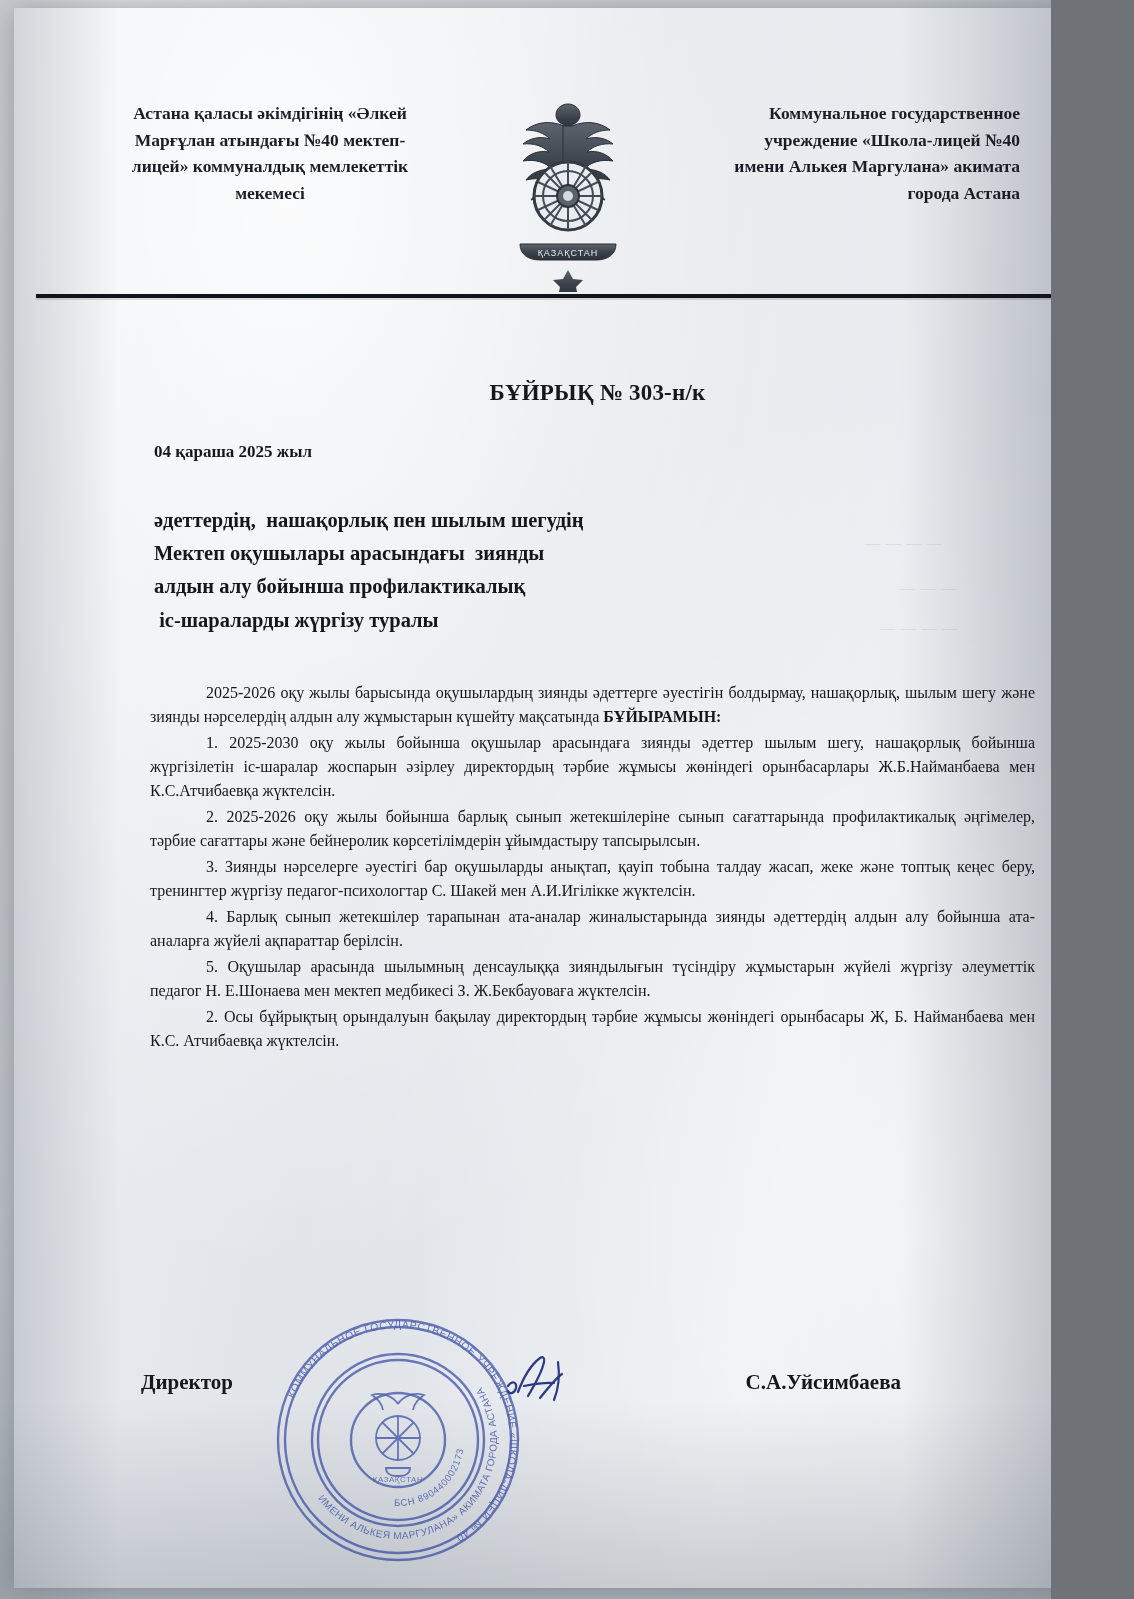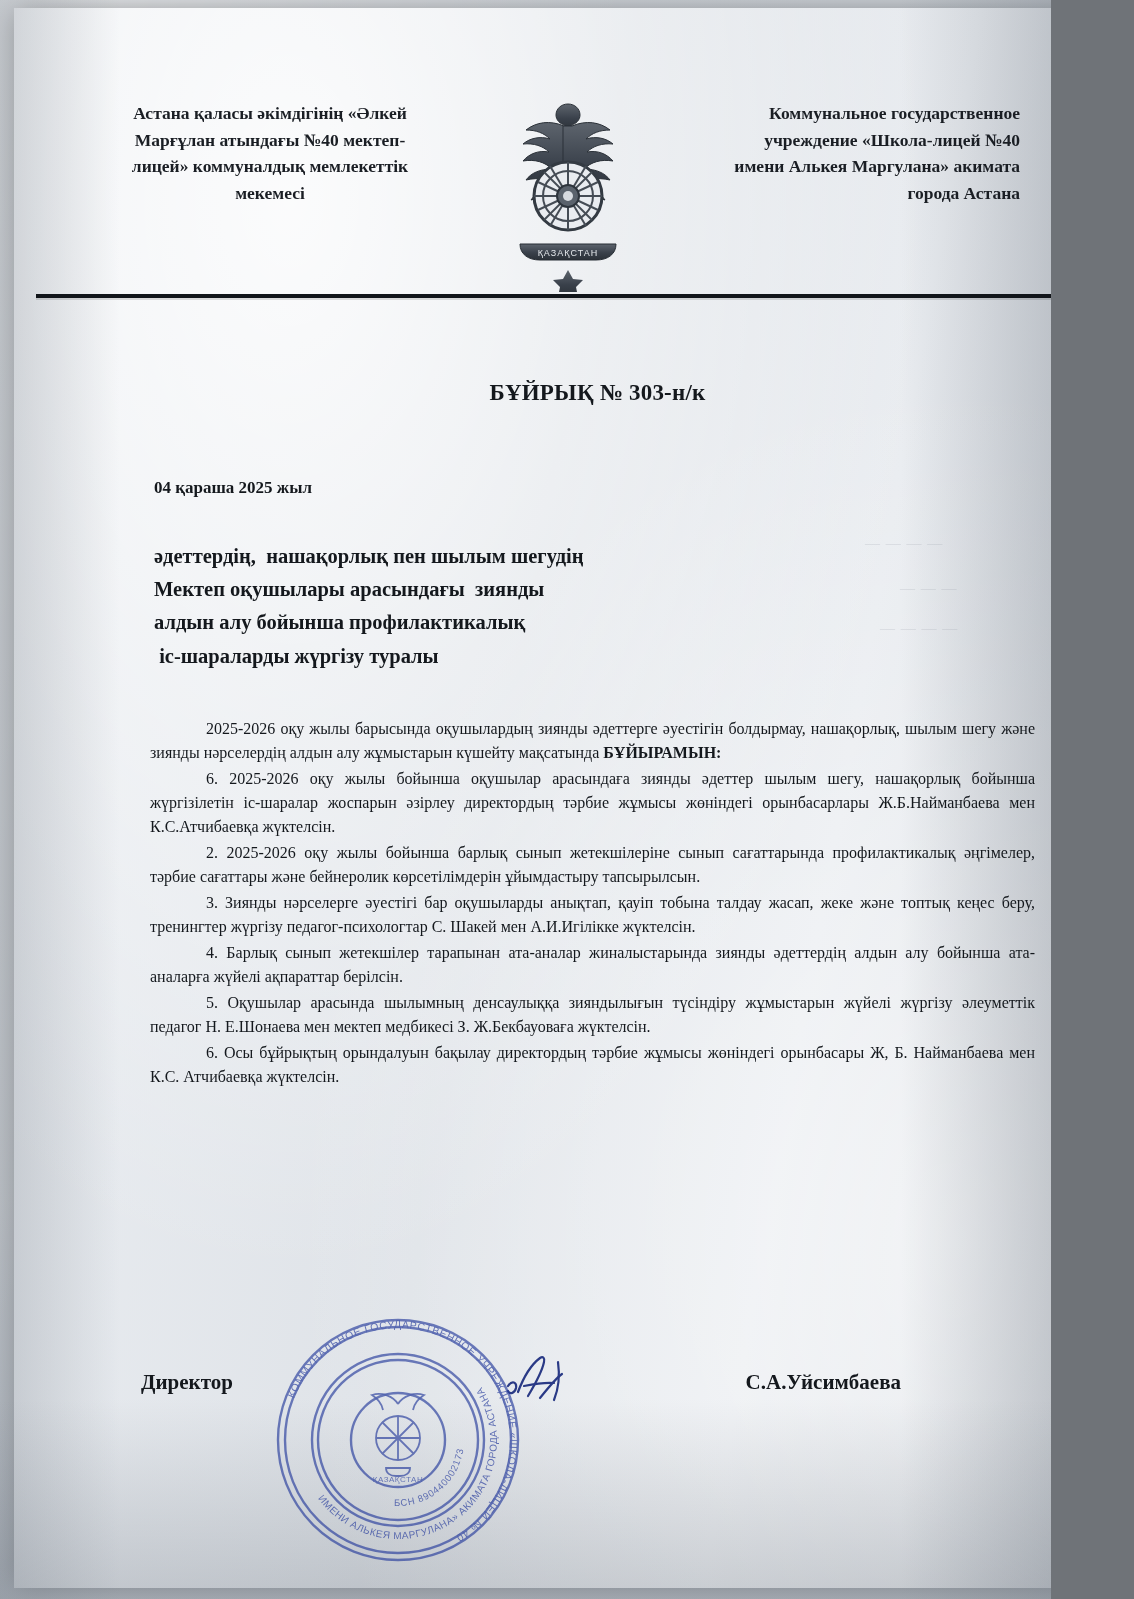--- a/index.html
+++ b/index.html
@@ -96,21 +96,21 @@
     left: 150px;
     top: 380px;
     width: 885px;
     color: #14181d;
   }
   .doc-title {
     text-align: center;
     font-weight: bold;
     font-size: 23px;
     letter-spacing: 0.2px;
-    margin-bottom: 72px;
+    margin-bottom: 36px;
     padding-left: 10px;
   }
   .doc-date {
     font-weight: bold;
     font-size: 17px;
     margin-bottom: 42px;
     padding-left: 4px;
   }
   .subject {
     font-weight: bold;
@@ -240,26 +240,26 @@
 
     <div class="subject">
       <div>әдеттердің,  нашақорлық пен шылым шегудің</div>
       <div>Мектеп оқушылары арасындағы  зиянды</div>
       <div>алдын алу бойынша профилактикалық</div>
       <div> іс-шараларды жүргізу туралы</div>
     </div>
 
     <p class="para"><span>2025-2026 оқу жылы барысында оқушылардың зиянды әдеттерге әуестігін болдырмау,  нашақорлық, шылым шегу және зиянды нәрселердің алдын алу жұмыстарын күшейту мақсатында </span><b>БҰЙЫРАМЫН:</b></p>
 
-    <p class="para">6. 2025-2026 оқу жылы бойынша оқушылар арасындаға зиянды әдеттер шылым шегу, нашақорлық бойынша жүргізілетін іс-шаралар жоспарын әзірлеу директордың тәрбие жұмысы жөніндегі орынбасарлары Ж.Б.Найманбаева мен К.С.Атчибаевқа жүктелсін.</p>
+    <p class="para">1. 2025-2030 оқу жылы бойынша оқушылар арасындаға зиянды әдеттер шылым шегу, нашақорлық бойынша жүргізілетін іс-шаралар жоспарын әзірлеу директордың тәрбие жұмысы жөніндегі орынбасарлары Ж.Б.Найманбаева мен К.С.Атчибаевқа жүктелсін.</p>
     <p class="para">2. 2025-2026 оқу жылы бойынша барлық сынып жетекшілеріне сынып сағаттарында профилактикалық әңгімелер, тәрбие сағаттары және бейнеролик көрсетілімдерін ұйымдастыру тапсырылсын.</p>
     <p class="para">3. Зиянды нәрселерге әуестігі бар  оқушыларды анықтап,  қауіп тобына талдау жасап, жеке және топтық кеңес беру, тренингтер жүргізу  педагог-психологтар С. Шакей мен А.И.Игілікке жүктелсін.</p>
     <p class="para">4. Барлық сынып жетекшілер тарапынан  ата-аналар жиналыстарында зиянды әдеттердің алдын алу бойынша ата-аналарға жүйелі ақпараттар берілсін.</p>
     <p class="para">5. Оқушылар арасында шылымның денсаулыққа зияндылығын түсіндіру жұмыстарын жүйелі жүргізу  әлеуметтік педагог Н. Е.Шонаева мен мектеп медбикесі  З. Ж.Бекбауоваға жүктелсін.</p>
-    <p class="para">6. Осы бұйрықтың орындалуын бақылау директордың тәрбие жұмысы жөніндегі орынбасары Ж, Б. Найманбаева мен К.С. Атчибаевқа жүктелсін.</p>
+    <p class="para">2. Осы бұйрықтың орындалуын бақылау директордың тәрбие жұмысы жөніндегі орынбасары Ж, Б. Найманбаева мен К.С. Атчибаевқа жүктелсін.</p>
   </div>
 
   <div class="sign-row">
     <div>Директор</div>
     <div class="sign-name">С.А.Уйсимбаева</div>
   </div>
 
   <svg class="scribble" viewBox="0 0 130 90">
     <g fill="none" stroke="#2a3a86" stroke-width="2.2" stroke-linecap="round">
       <path d="M8 46c4-6 9-4 8 2-1 5-6 7-8 3"></path>

